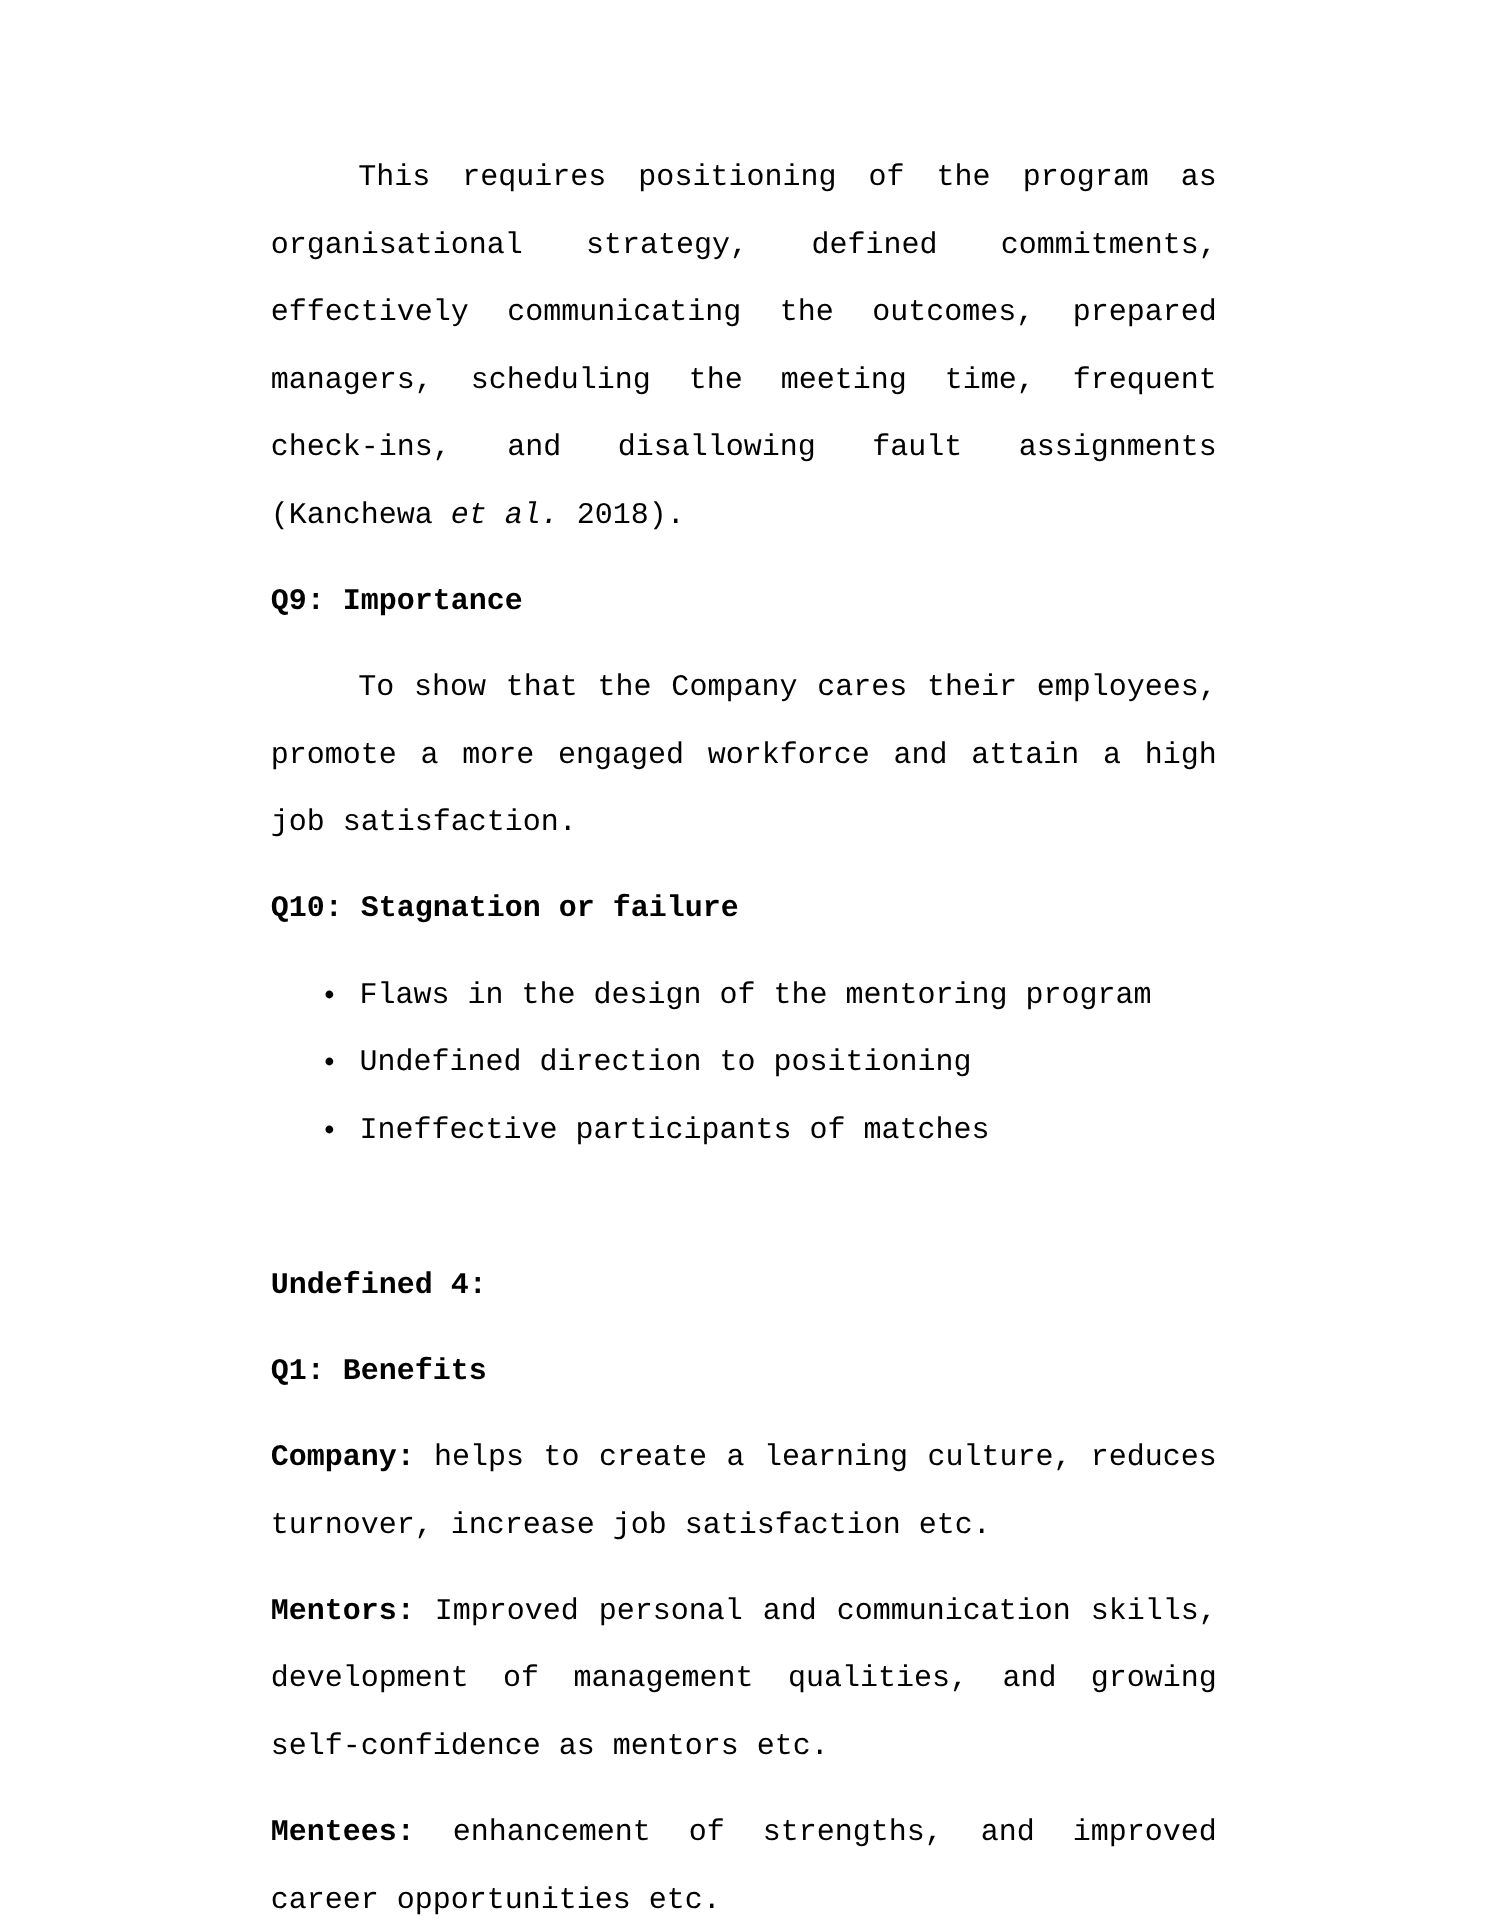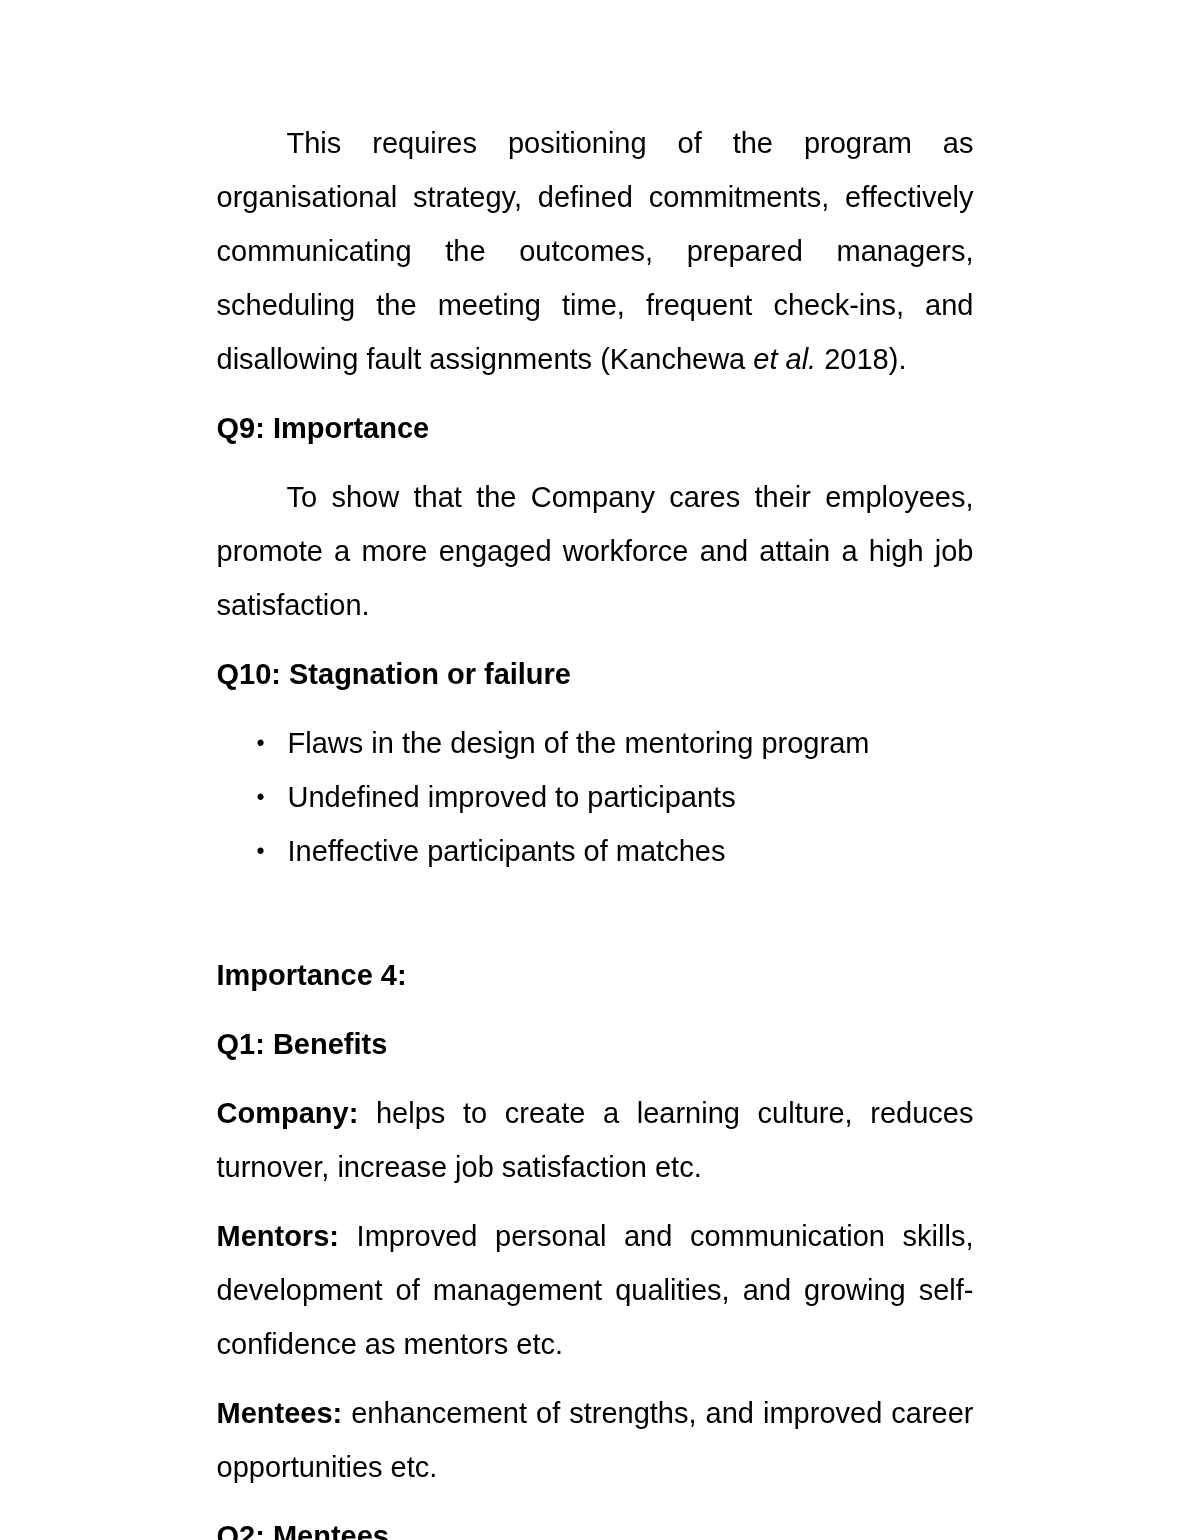--- a/index.html
+++ b/index.html
@@ -8,22 +8,22 @@
     background: #ffffff;
   }
   .page {
     position: relative;
     width: 1037px;
     height: 1540px;
     margin: 0 auto;
     background: #ffffff;
     box-sizing: border-box;
     padding: 116px 140px 0 140px;
-    font-family: Liberation Sans, sans-serif;
-    font-size: 29px;
+    font-family: Liberation Mono, monospace;
+    font-size: 24px;
     color: #000000;
     overflow: hidden;
   }
   .para {
     margin: 0 0 15px 0;
     line-height: 54px;
     text-align: justify;
   }
   .para.indent {
     text-indent: 70px;
@@ -71,25 +71,25 @@
   <p class="para indent"><span>This requires positioning of the program as organisational strategy, defined commitments, effectively communicating the outcomes, prepared managers, scheduling the meeting time, frequent check-ins, and disallowing fault assignments (Kanchewa </span><em class="cite">et al.</em><span> 2018).</span></p>
 
   <p class="heading">Q9: Importance</p>
 
   <p class="para indent">To show that the Company cares their employees, promote a more engaged workforce and attain a high job satisfaction.</p>
 
   <p class="heading">Q10: Stagnation or failure</p>
 
   <ul class="bullet-list">
     <li>Flaws in the design of the mentoring program</li>
-    <li>Undefined improved to participants</li>
+    <li>Undefined direction to positioning</li>
     <li>Ineffective participants of matches</li>
   </ul>
 
-  <p class="heading section-gap">Importance 4:</p>
+  <p class="heading section-gap">Undefined 4:</p>
 
   <p class="heading">Q1: Benefits</p>
 
   <p class="para"><span class="bold-label">Company:</span><span> helps to create a learning culture, reduces turnover, increase job satisfaction etc.</span></p>
 
   <p class="para"><span class="bold-label">Mentors:</span><span> Improved personal and communication skills, development of management qualities, and growing self-confidence as mentors etc.</span></p>
 
   <p class="para"><span class="bold-label">Mentees:</span><span> enhancement of strengths, and improved career opportunities etc.</span></p>
 
   <p class="heading">Q2: Mentees</p>

